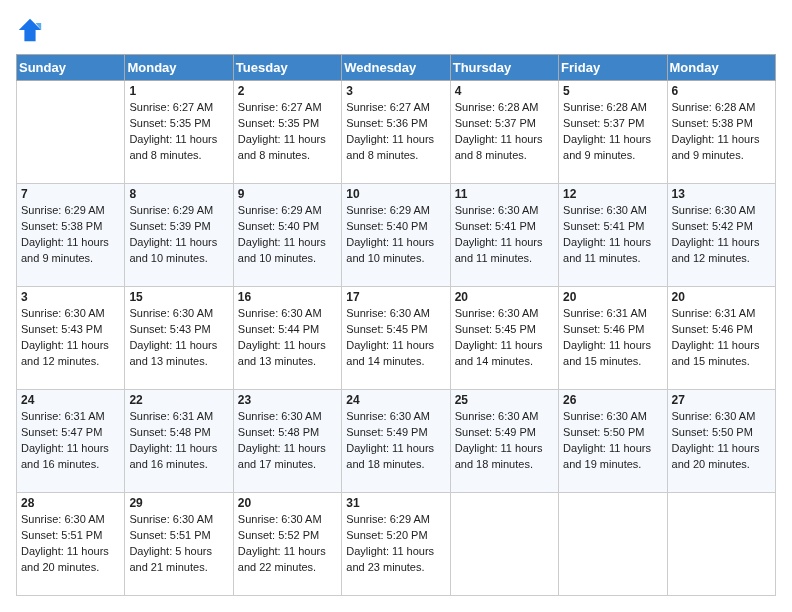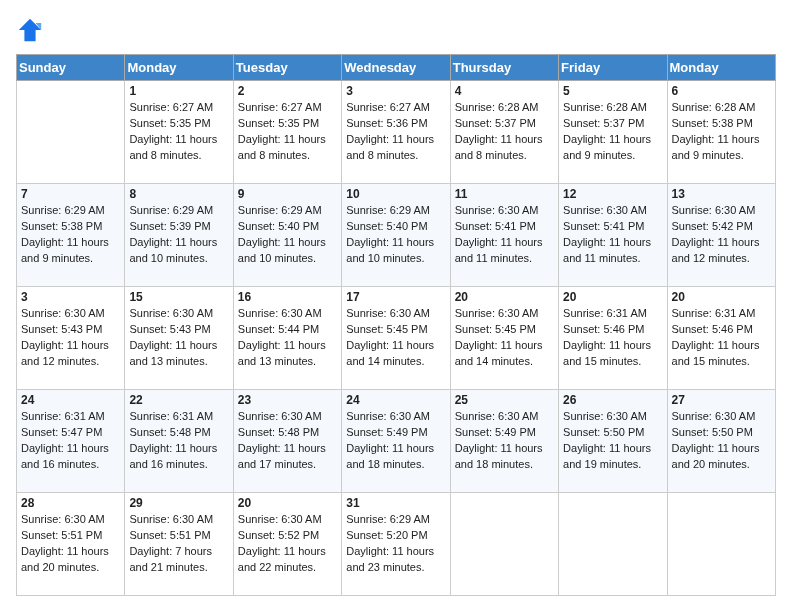--- a/index.html
+++ b/index.html
@@ -360,21 +360,21 @@
             <span>Sunrise: 6:30 AM</span><br>
             <span>Sunset: 5:51 PM</span><br>
             <span>Daylight: 11 hours and 20 minutes.</span>
           </div>
           </td>
           <td>
             <span class="day-number">29</span>
           <div class="day-info">
             <span>Sunrise: 6:30 AM</span><br>
             <span>Sunset: 5:51 PM</span><br>
-            <span>Daylight: 7 hours and 21 minutes.</span>
+            <span>Daylight: 5 hours and 21 minutes.</span>
           </div>
           </td>
           <td>
             <span class="day-number">20</span>
           <div class="day-info">
             <span>Sunrise: 6:30 AM</span><br>
             <span>Sunset: 5:52 PM</span><br>
             <span>Daylight: 11 hours and 22 minutes.</span>
           </div>
           </td>

